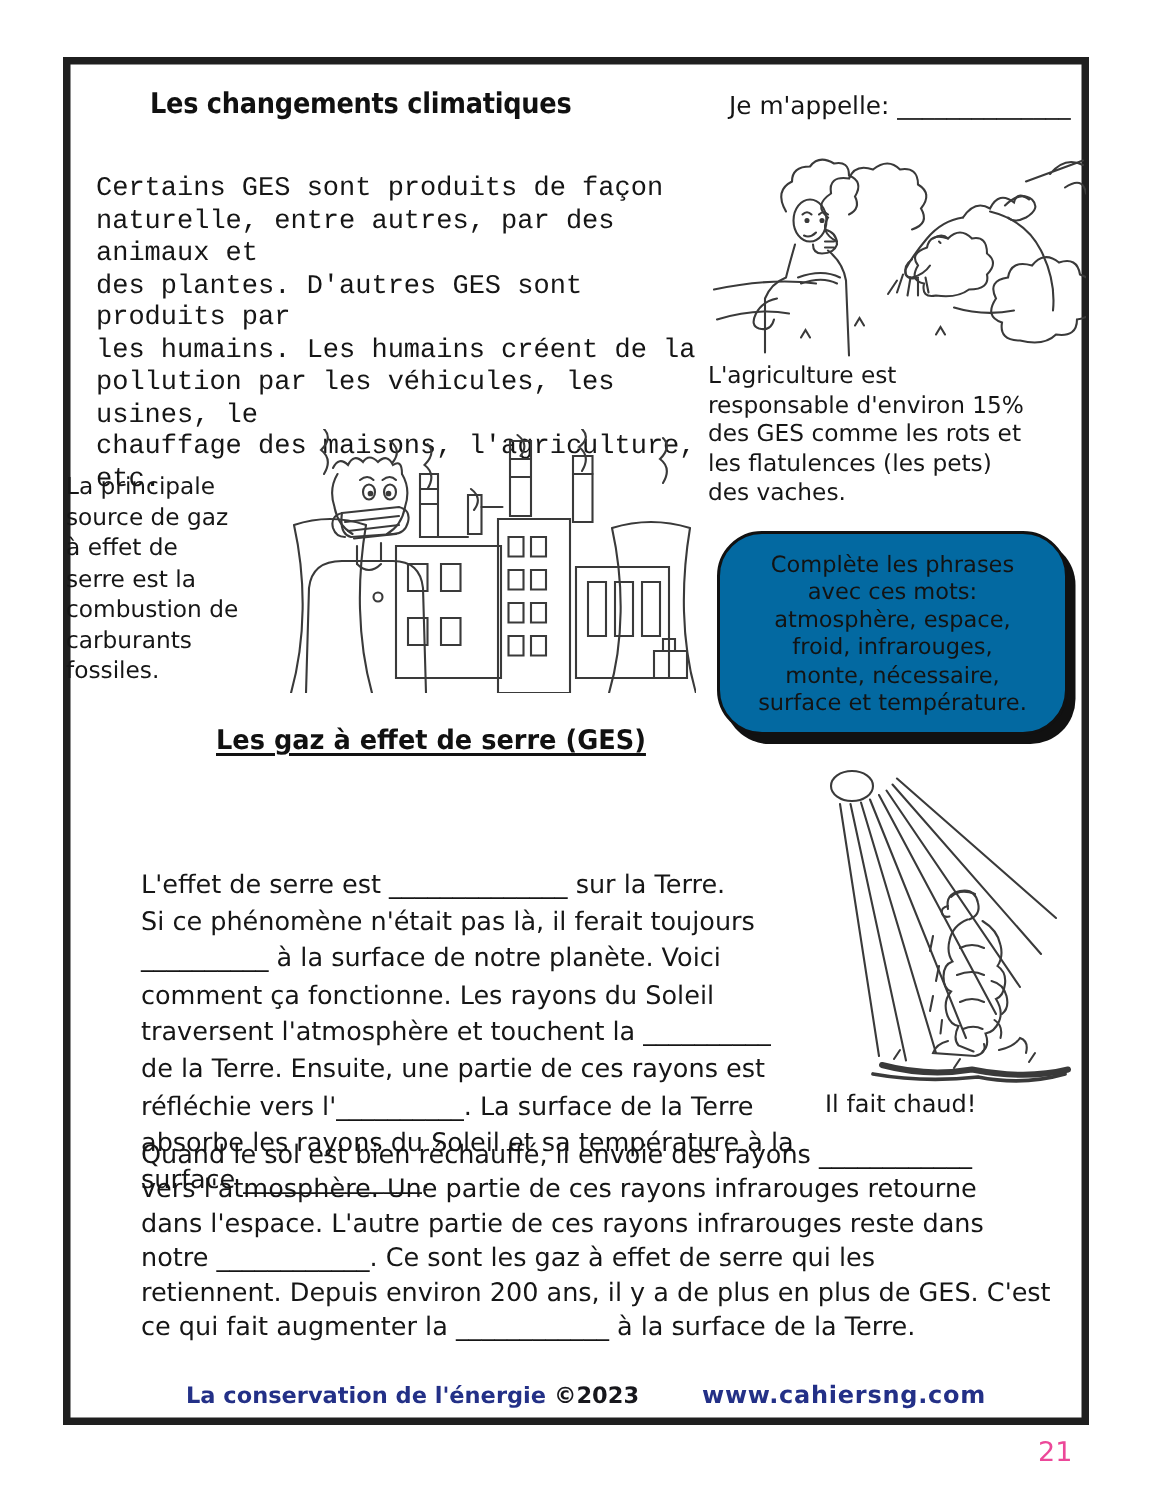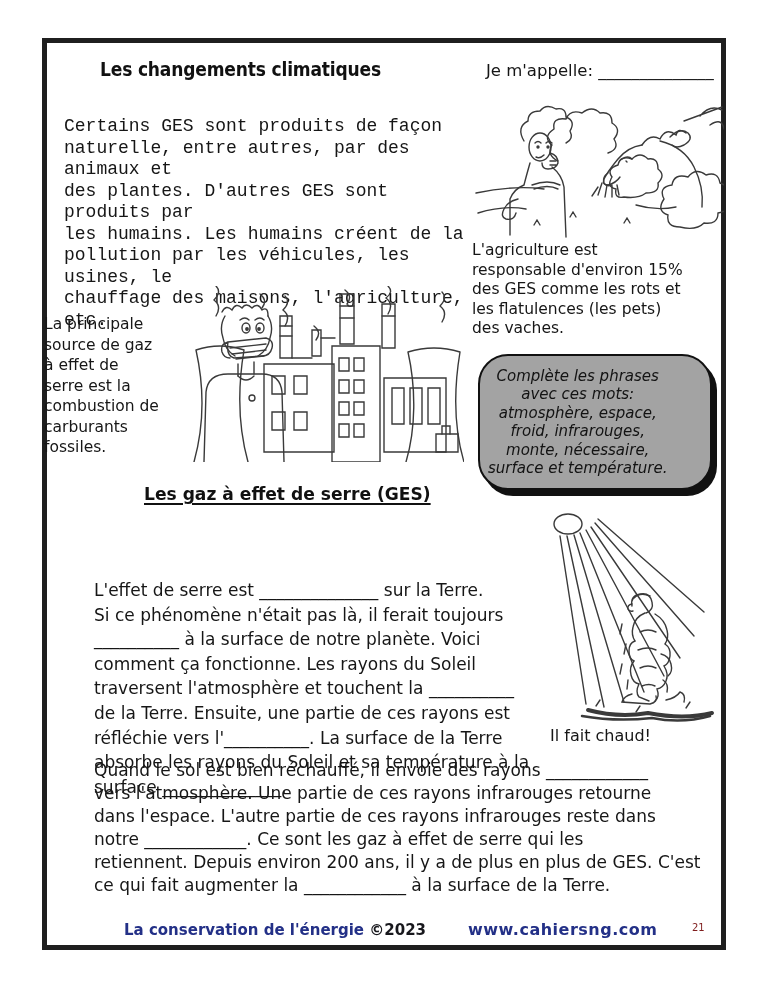--- a/index.html
+++ b/index.html
@@ -17,36 +17,35 @@
     font-size:19px;font-weight:800;letter-spacing:-0.2px;
     transform:scaleX(0.9);transform-origin:left top;color:#111;
   }
   .name-line{font-size:16.5px;color:#151515;margin-left:34px;}
   .body-text{font-size:18px;line-height:21.5px;color:#161616;font-family:Liberation Mono, monospace;}
   .fill-text{font-size:17px;line-height:24.6px;color:#161616;margin-top:48px;}
   .fill-text2{font-size:17px;line-height:23px;color:#161616;}
   .caption-center{font-size:15.5px;line-height:19.5px;color:#161616;}
   .fossil{font-size:15.5px;line-height:20.5px;}
   .bubble{
-    box-sizing:border-box;border:2.5px solid #111;border-radius:30px;background:#a3a3a3;
+    box-sizing:border-box;border:2.5px solid #111;border-radius:30px;background:#0369a1;
     box-shadow:5px 6px 0 #111;
-    display:flex;align-items:center;justify-content:flex-start;text-align:center;
+    display:flex;align-items:center;justify-content:center;text-align:center;
     padding:10px 8px;
-    font-style:italic;
   }
   .bubble-text{font-size:15px;line-height:18.5px;color:#131313;}
   .section-heading{
     font-size:18px;font-weight:800;color:#111;
     text-decoration:underline;text-decoration-thickness:2px;text-underline-offset:3px;
     transform:scaleX(0.95);transform-origin:left top;
   }
   .hot-caption{font-size:16px;color:#161616;}
   .footer-navy{font-weight:700;font-size:15px;}
   .footer-site{font-weight:700;font-size:16px;letter-spacing:0.5px;}
-  .footer-page{font-size:10px;color:#7f1d1d;}
+  .footer-page{font-size:18px;color:#ec4899;margin-top:36px;}
   svg{display:block;}
   svg *{vector-effect:non-scaling-stroke;}
 </style>
 </head>
 <body>
 
 <div class="page">
 
   <div class="border-frame"></div>
 

